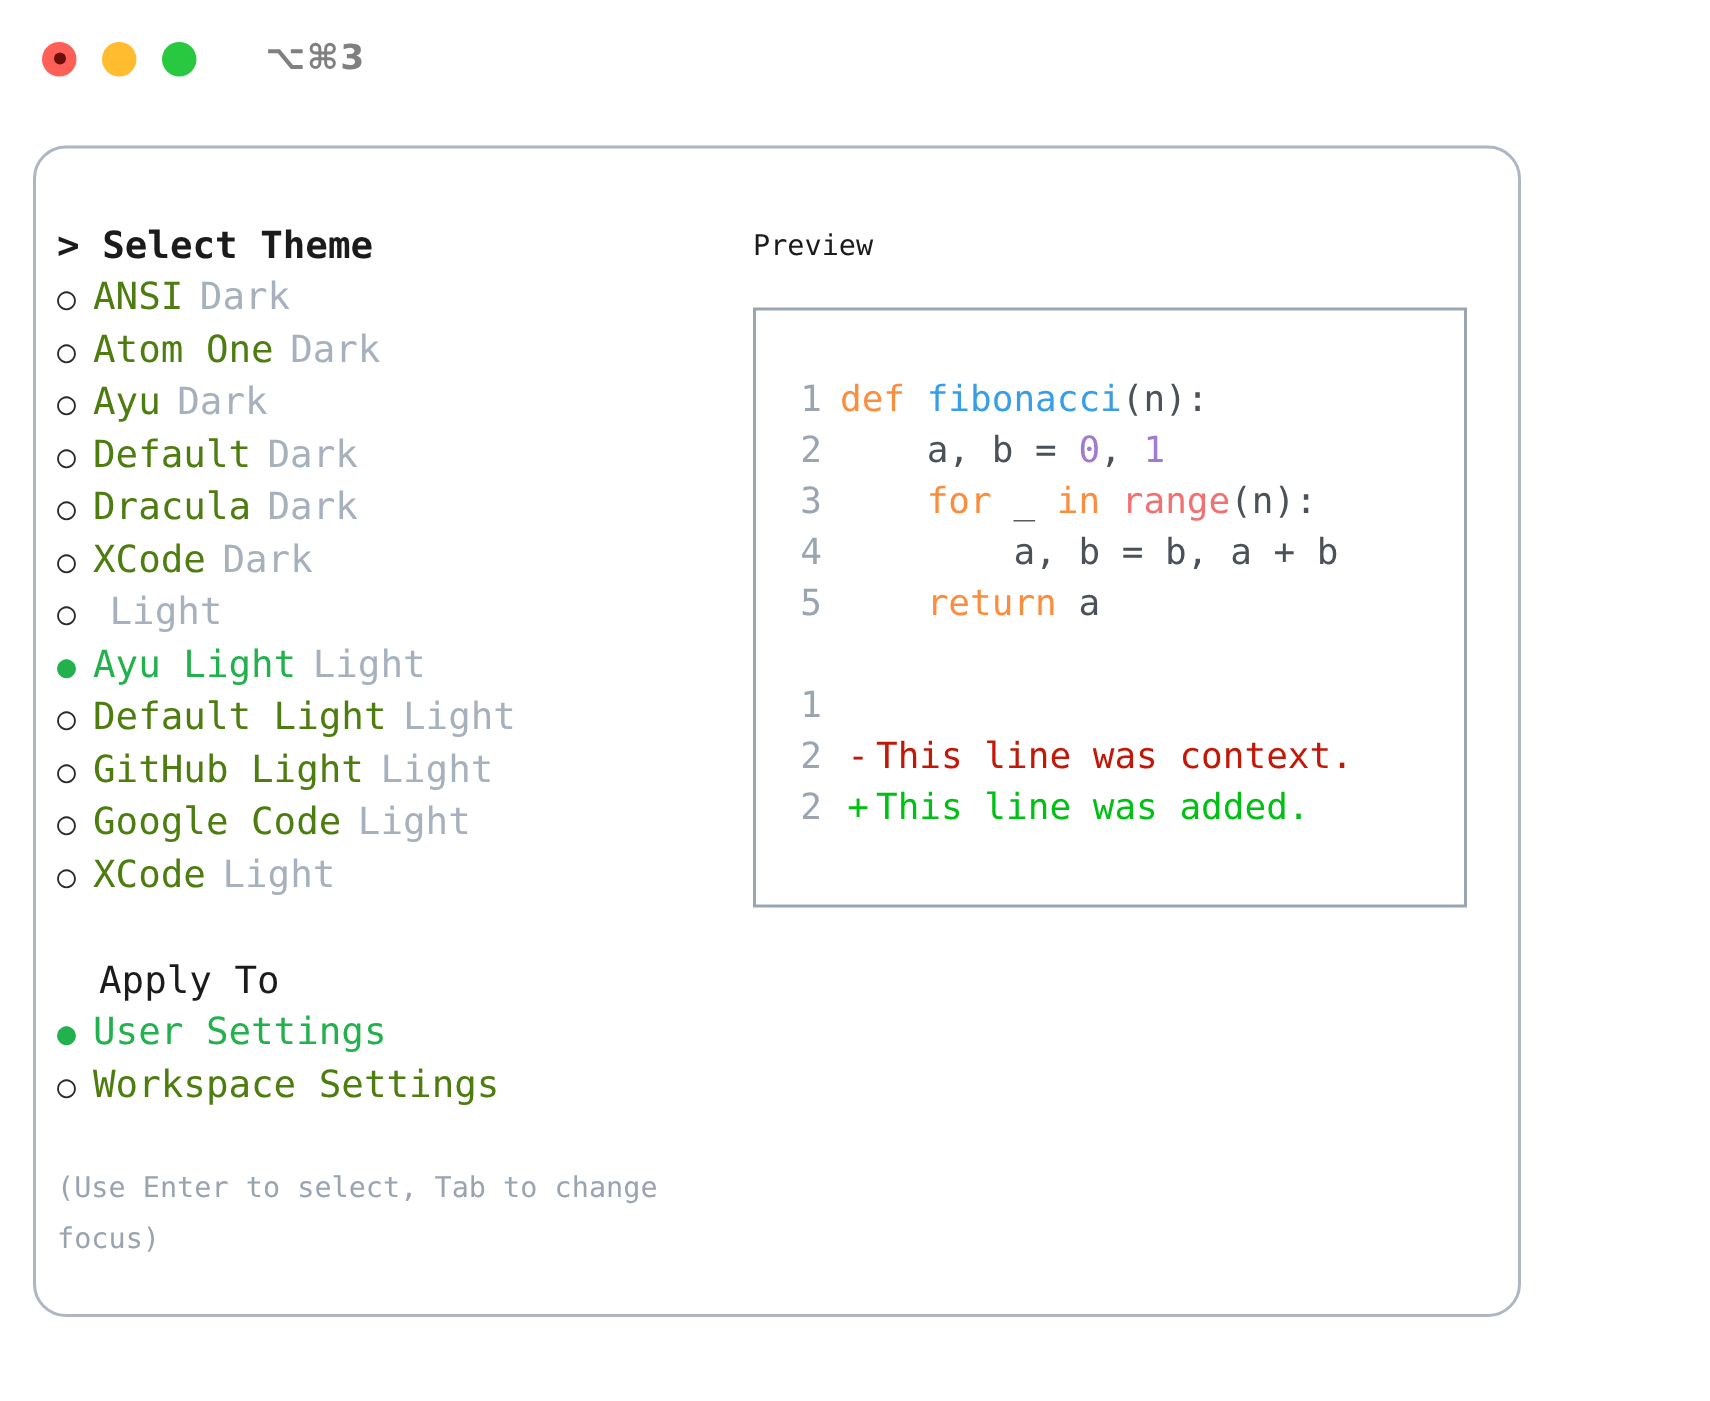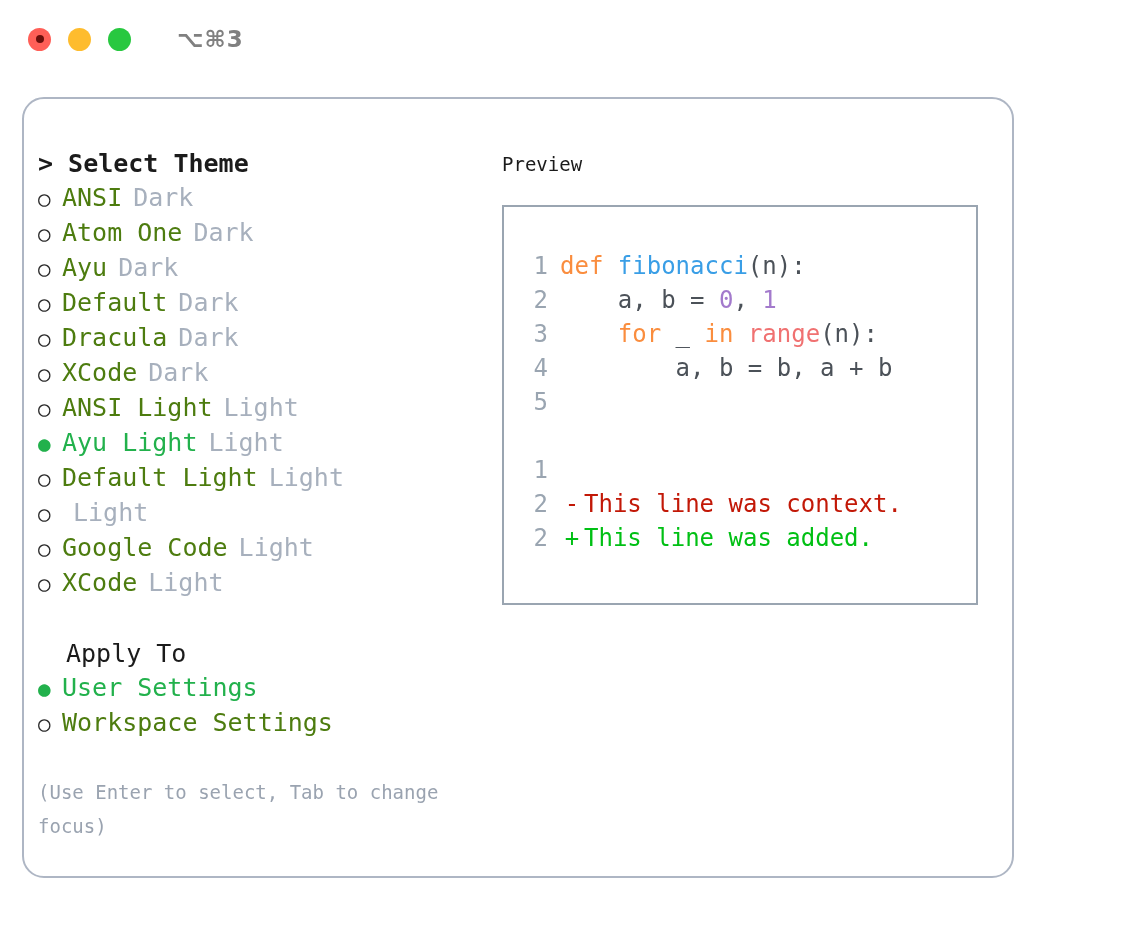--- a/index.html
+++ b/index.html
@@ -213,24 +213,24 @@
 
       <div class="left-col">
         <div class="section-title bold">&gt; Select Theme</div>
         <div id="theme-list">
             <div class="opt-row"><span class="marker">○</span><span class="opt-label">ANSI</span><span class="opt-tag">Dark</span></div>
             <div class="opt-row"><span class="marker">○</span><span class="opt-label">Atom One</span><span class="opt-tag">Dark</span></div>
             <div class="opt-row"><span class="marker">○</span><span class="opt-label">Ayu</span><span class="opt-tag">Dark</span></div>
             <div class="opt-row"><span class="marker">○</span><span class="opt-label">Default</span><span class="opt-tag">Dark</span></div>
             <div class="opt-row"><span class="marker">○</span><span class="opt-label">Dracula</span><span class="opt-tag">Dark</span></div>
             <div class="opt-row"><span class="marker">○</span><span class="opt-label">XCode</span><span class="opt-tag">Dark</span></div>
-            <div class="opt-row"><span class="marker">○</span><span class="opt-label">ANSI Light</span><span class="opt-tag">Light</span></div>
+            <div class="opt-row"><span class="marker">○</span><span class="opt-tag">Light</span></div>
             <div class="opt-row selected"><span class="marker">●</span><span class="opt-label">Ayu Light</span><span class="opt-tag">Light</span></div>
             <div class="opt-row"><span class="marker">○</span><span class="opt-label">Default Light</span><span class="opt-tag">Light</span></div>
-            <div class="opt-row"><span class="marker">○</span><span class="opt-tag">Light</span></div>
+            <div class="opt-row"><span class="marker">○</span><span class="opt-label">GitHub Light</span><span class="opt-tag">Light</span></div>
             <div class="opt-row"><span class="marker">○</span><span class="opt-label">Google Code</span><span class="opt-tag">Light</span></div>
             <div class="opt-row"><span class="marker">○</span><span class="opt-label">XCode</span><span class="opt-tag">Light</span></div>
           </div>
 
         <div class="apply-block">
           <div class="apply-head">Apply To</div>
           <div id="apply-list">
               <div class="opt-row selected"><span class="marker">●</span><span class="opt-label">User Settings</span></div>
               <div class="opt-row"><span class="marker">○</span><span class="opt-label">Workspace Settings</span></div>
             </div>
@@ -240,21 +240,21 @@
       </div>
 
       <div class="right-col">
         <div class="preview-head">Preview</div>
         <div class="preview-box">
           <div id="code-block">
               <div class="code-line"><span class="ln">1</span><span class="code-text"><span class="tok-kw">def </span><span class="tok-fn">fibonacci</span><span class="tok-plain">(n):</span></span></div>
               <div class="code-line"><span class="ln">2</span><span class="code-text"><span class="tok-plain">    a, b = </span><span class="tok-num">0</span><span class="tok-plain">, </span><span class="tok-num">1</span></span></div>
               <div class="code-line"><span class="ln">3</span><span class="code-text"><span class="tok-plain">    </span><span class="tok-kw">for</span><span class="tok-plain"> _ </span><span class="tok-kw">in</span><span class="tok-plain"> </span><span class="tok-builtin">range</span><span class="tok-plain">(n):</span></span></div>
               <div class="code-line"><span class="ln">4</span><span class="code-text"><span class="tok-plain">        a, b = b, a + b</span></span></div>
-              <div class="code-line"><span class="ln">5</span></div>
+              <div class="code-line"><span class="ln">5</span><span class="code-text"><span class="tok-plain">    </span><span class="tok-kw">return</span><span class="tok-plain"> a</span></span></div>
             </div>
           <div class="diff-gap"></div>
           <div id="diff-block">
               <div class="code-line"><span class="ln">1</span><span class="diff-mark diff-ctx"> </span></div>
               <div class="code-line"><span class="ln">2</span><span class="diff-mark diff-del">-</span><span class="code-text diff-del">This line was context.</span></div>
               <div class="code-line"><span class="ln">2</span><span class="diff-mark diff-add">+</span><span class="code-text diff-add">This line was added.</span></div>
             </div>
         </div>
       </div>
 

